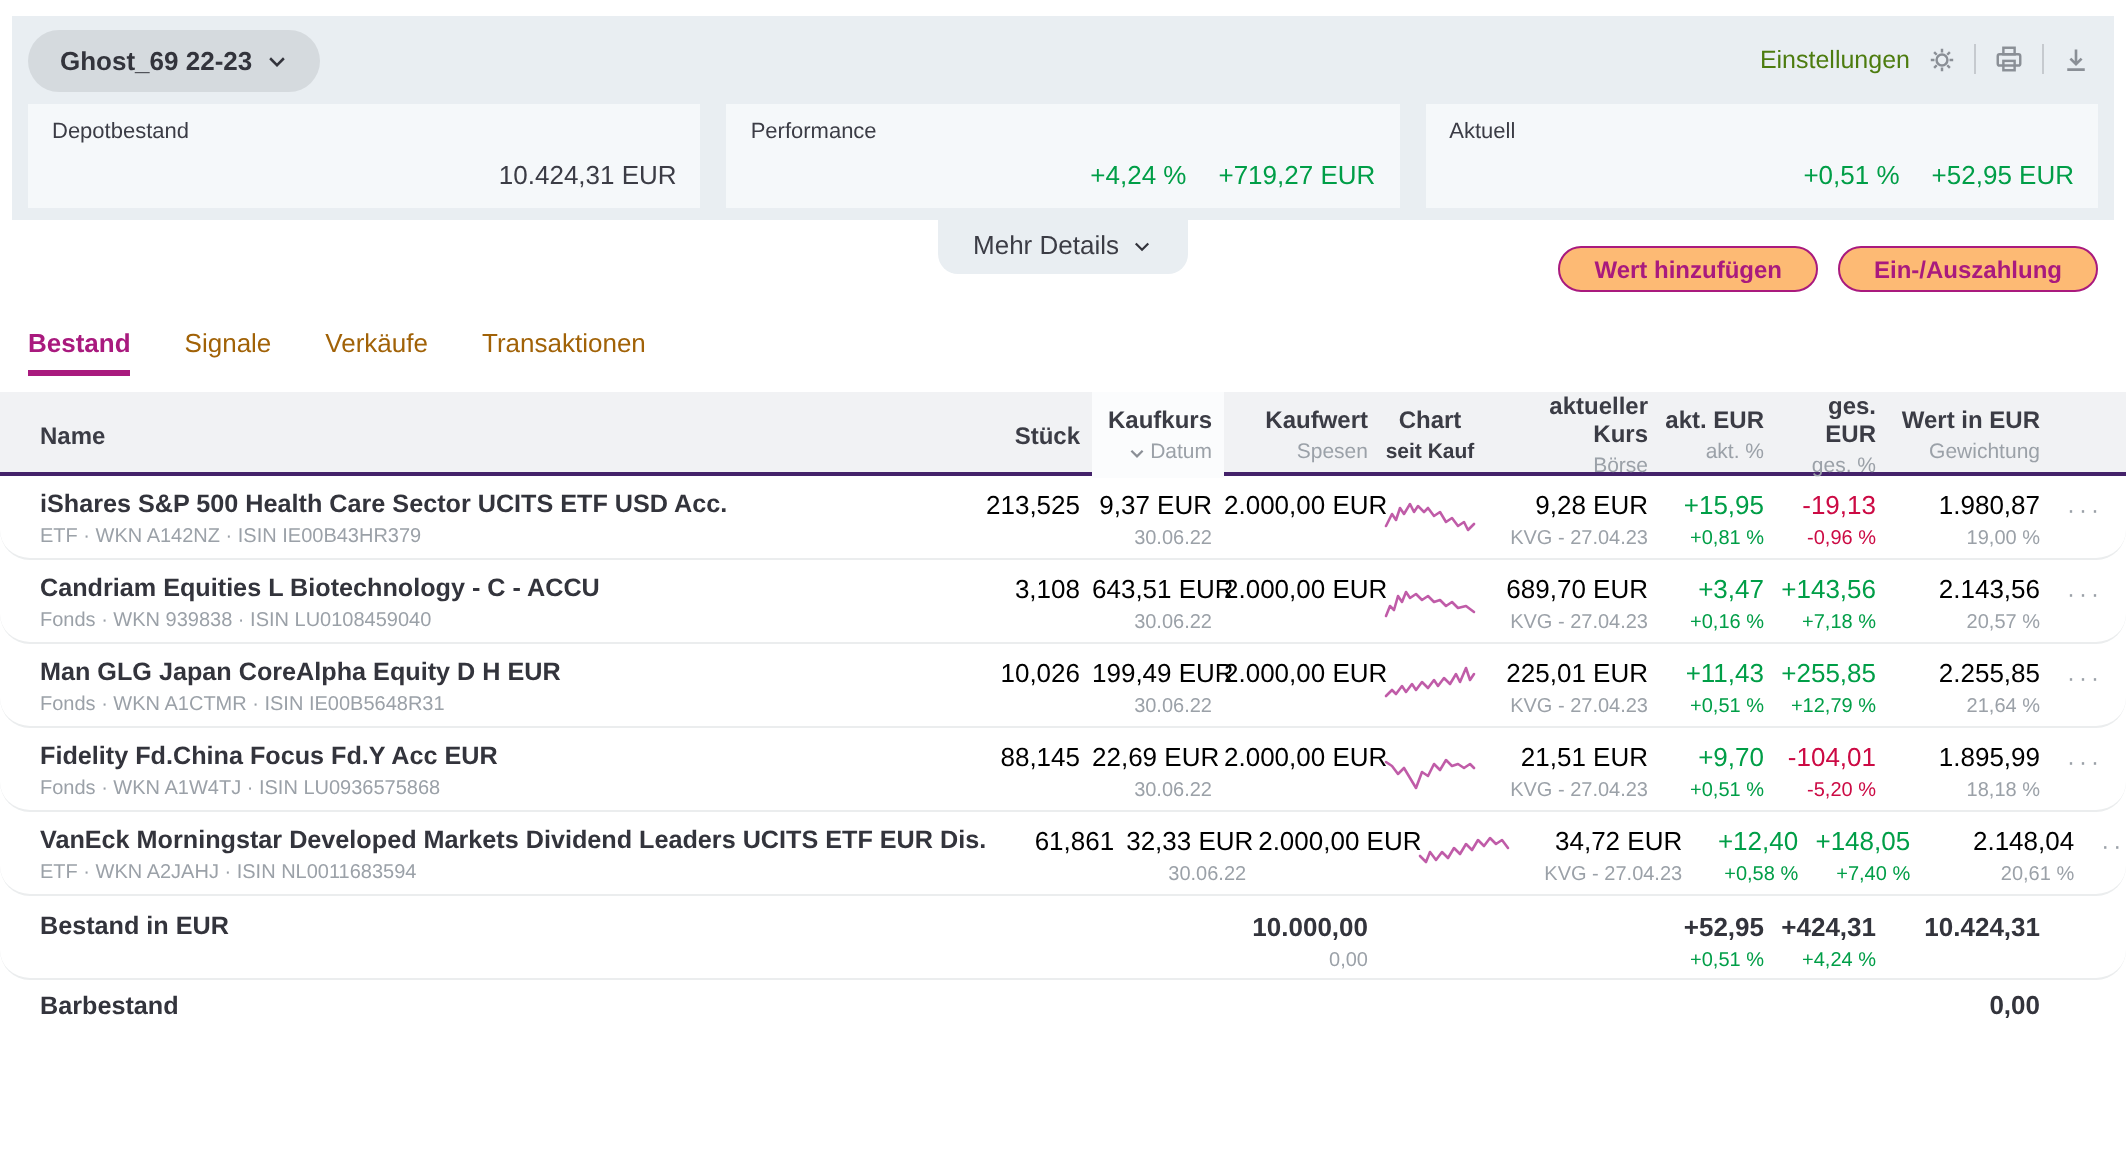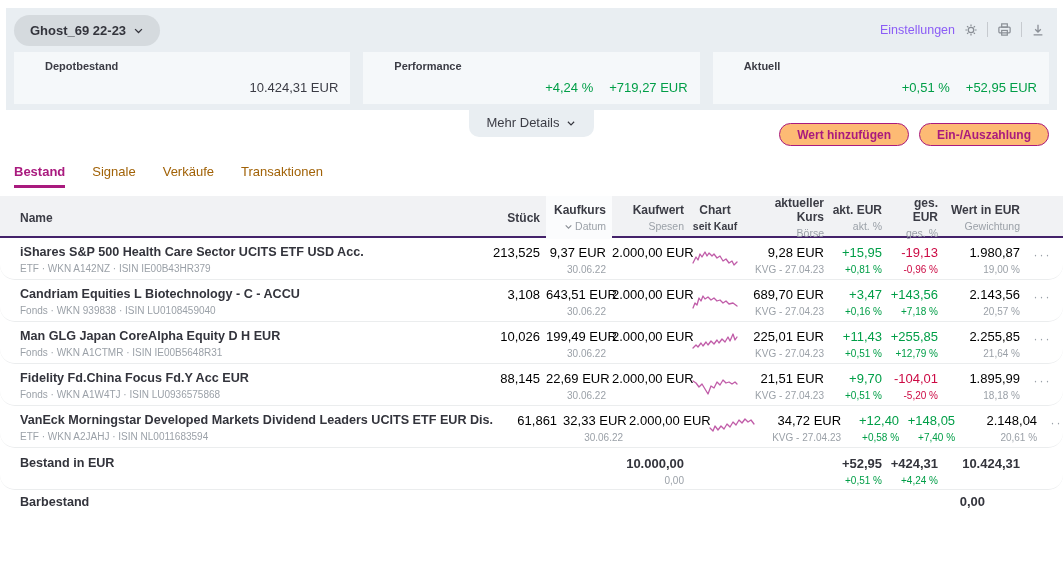--- a/index.html
+++ b/index.html
@@ -7,27 +7,27 @@
     --spark:#c05ca8; --rule:#44226a;
   }
   *{margin:0;padding:0;box-sizing:border-box;}
   body{background:#fff;font-family:"Liberation Sans","DejaVu Sans",sans-serif;}
   .page{position:relative;width:1063px;height:512px;background:#fff;overflow:hidden;}
 
   
   .topband{position:relative;margin:8px 6px 0 6px;height:102px;background:#e9eef2;}
   .pill{position:absolute;left:8px;top:7px;display:flex;align-items:center;gap:7px;
         background:#d5dade;border-radius:17px;padding:8px 16px;font-size:13px;font-weight:700;color:#33343c;cursor:pointer;}
-  .settingsbar{position:absolute;right:12px;top:14px;display:flex;align-items:center;gap:9px;color:#8b5cf6;justify-content:center;}
+  .settingsbar{position:absolute;right:12px;top:14px;display:flex;align-items:center;gap:9px;color:#4d7c0f;justify-content:center;}
   .settingsbar .lbl{font-size:12.5px;}
   .vsep{width:1px;height:15px;background:#c6cacf;}
   .iconbtn{display:flex;align-items:center;}
   .cards{position:absolute;left:8px;right:8px;bottom:6px;display:flex;gap:13px;}
   .card{position:relative;flex:1;height:52px;background:#f5f8fa;}
-  .card .clabel{position:absolute;left:12px;top:8px;font-size:11px;font-weight:700;color:#3b3c45;margin-left:19px;}
+  .card .clabel{position:absolute;left:12px;top:8px;font-size:11px;font-weight:400;color:#3b3c45;}
   .card .cvals{position:absolute;right:12px;bottom:9px;display:flex;gap:16px;font-size:13px;color:#3b3c45;}
 
   
   .below{position:relative;height:52px;}
   .more-details{position:absolute;left:50%;transform:translateX(-50%);top:0;
         background:#e9eef2;border-radius:0 0 10px 10px;padding:5px 18px 7px;
         display:flex;align-items:center;gap:7px;font-size:13px;color:#3b3c45;cursor:pointer;}
   .action-buttons{position:absolute;right:14px;top:13px;display:flex;gap:10px;}
   .obtn{height:23px;display:flex;align-items:center;padding:0 17px;border:1.5px solid var(--accent);
         border-radius:13px;background:#fdba74;color:var(--accent);font-weight:700;font-size:12px;cursor:pointer;}
@@ -57,21 +57,21 @@
   .sub{font-size:10px;color:#9ba1a8;margin-top:4px;white-space:nowrap;}
   .main{font-size:13px;color:#000000;white-space:nowrap;}
   .pos{color:var(--positive);}
   .neg{color:var(--negative);}
   .chartcell{display:flex;align-items:center;justify-content:center;padding:0 6px 0 0;height:100%;}
   .spark{width:46px;height:22px;}
   .dots{color:#9ba1a8;text-align:center;padding:10px 4px 0 0;letter-spacing:2px;font-size:12px;cursor:pointer;}
 
   .slabel{font-size:12.6px;font-weight:700;color:#33343c;}
   .strong{font-weight:700;color:#33343c;}
-  .srow1{height:29px;align-items:center;border-bottom:6px solid #f97316;gap:35px;}
+  .srow1{height:29px;align-items:center;border-bottom:4px solid #f97316;}
   .srow1 .cell{padding-top:0;}
   .summary2 .cell{padding-top:8px;}
   svg.ic{display:block;}
 </style>
 </head>
 <body>
 
 <div class="page">
 
   <div class="topband">

